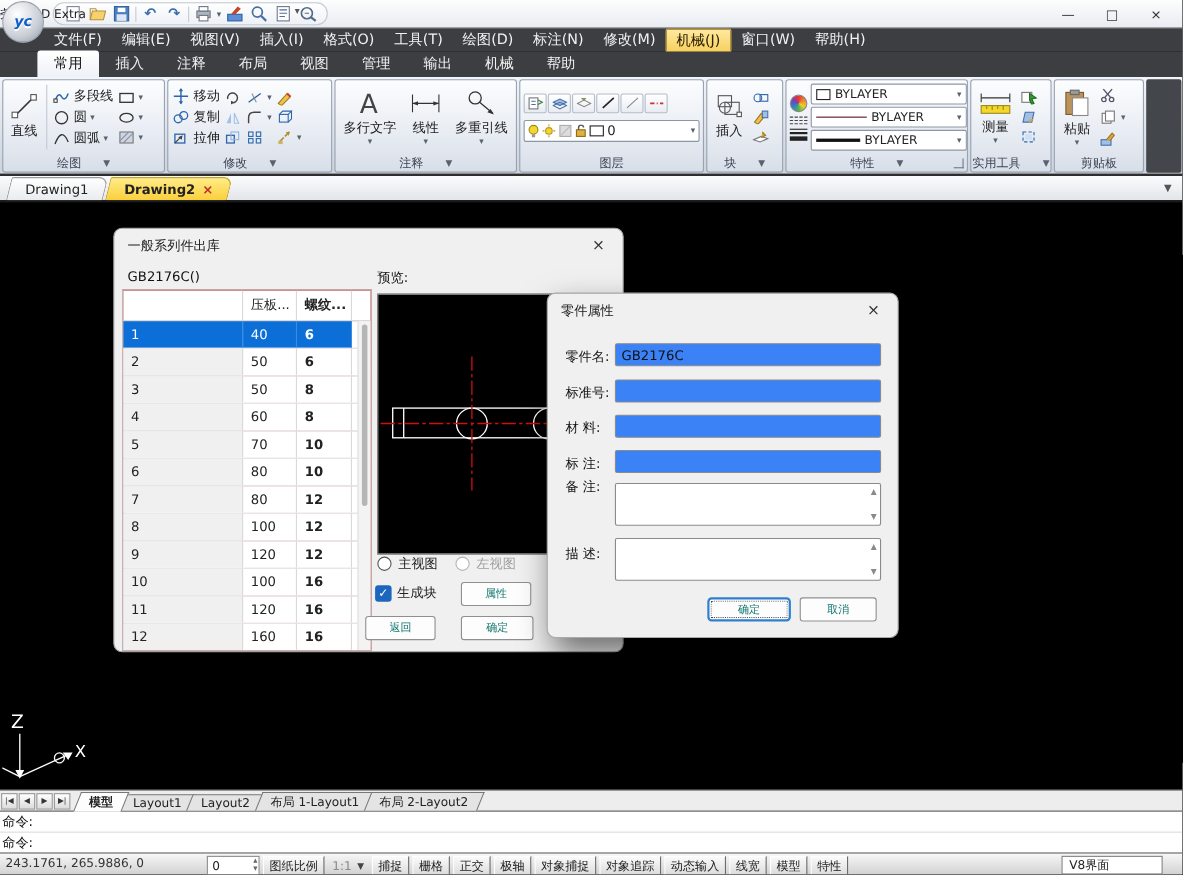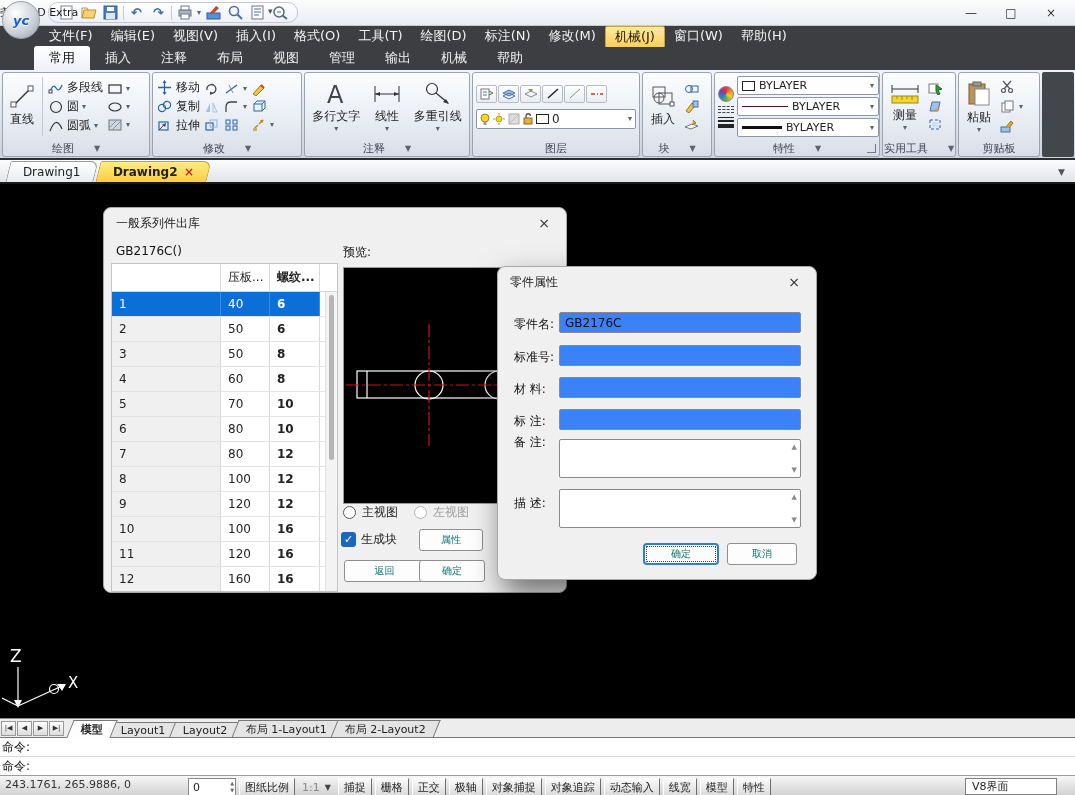--- a/index.html
+++ b/index.html
@@ -935,21 +935,21 @@
       </div>
     <div class="radio-row disabled" style="left:310px">
         <span class="radio"></span>
         <span>左视图</span>
       </div>
     <div class="check-row">
         <span class="checkbox">✓</span>
         <span>生成块</span>
       </div>
     <button class="btn" style="left:315px;top:321px;width:64px;height:22px">属性</button>
-    <button class="btn" style="left:240px;top:352px;width:81px;height:22px">返回</button>
+    <button class="btn" style="left:228px;top:352px;width:64px;height:22px">返回</button>
     <button class="btn" style="left:315px;top:352px;width:66px;height:22px">确定</button>
   </div>
 
   <div class="dlg dlg2">
     <div class="dlg-title">
       <span>零件属性</span>
       <span class="dlg-close">×</span>
     </div>
     <span class="frow-label" style="top:49px">零件名:</span>
     <input class="ftext" style="top: 45px;" value="GB2176C">

